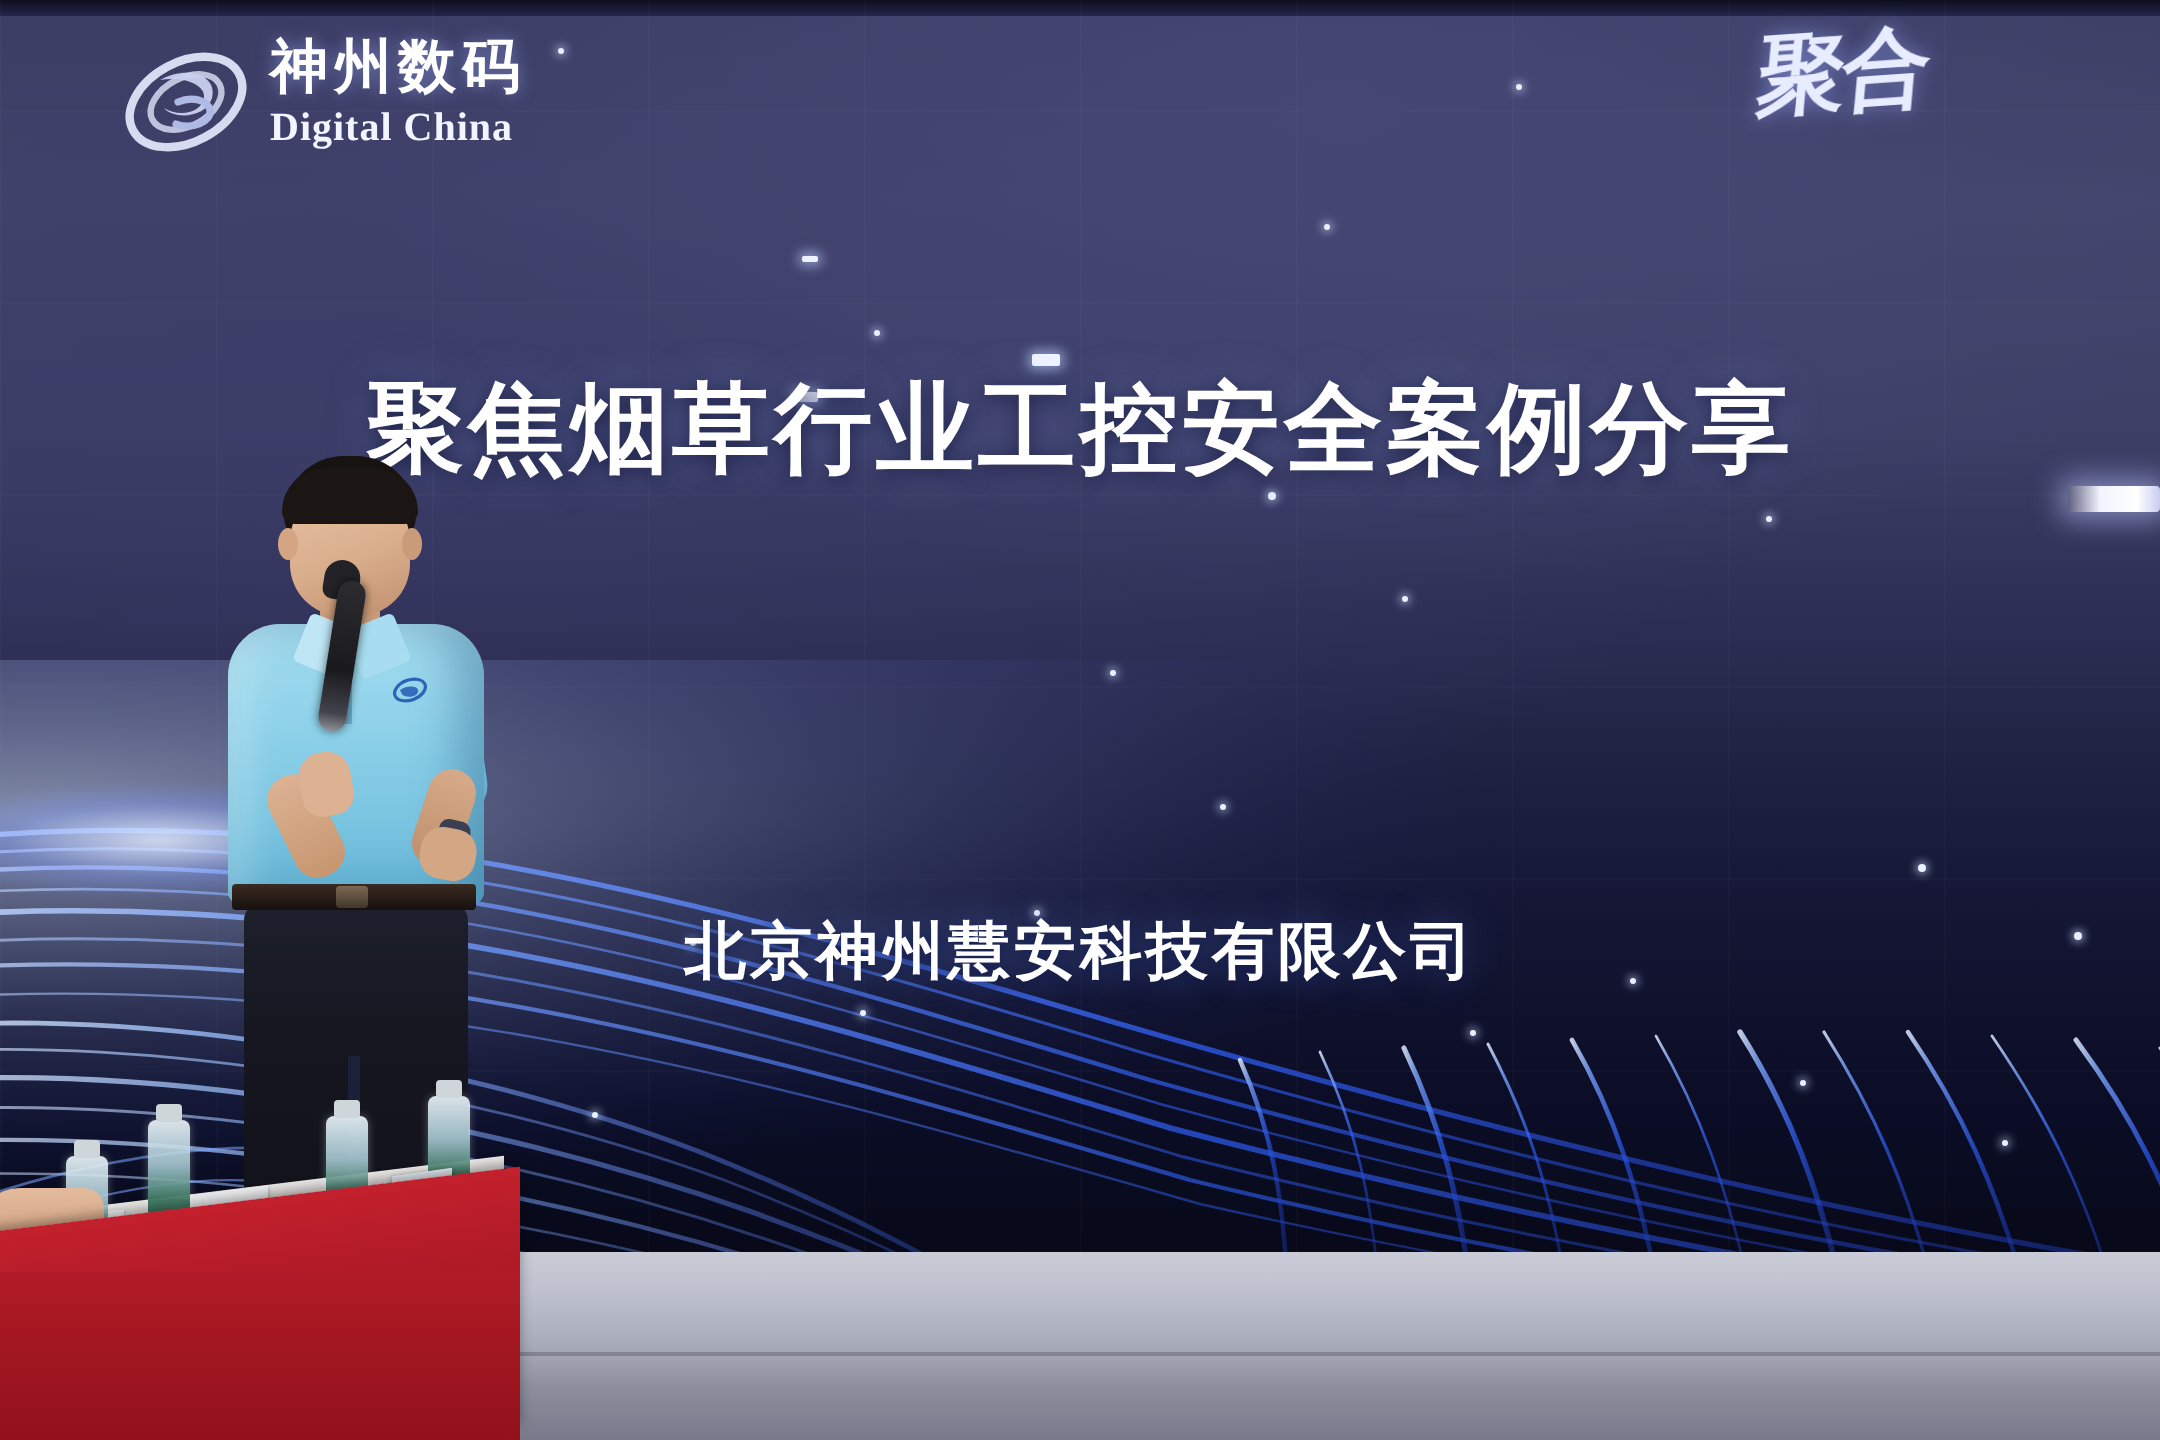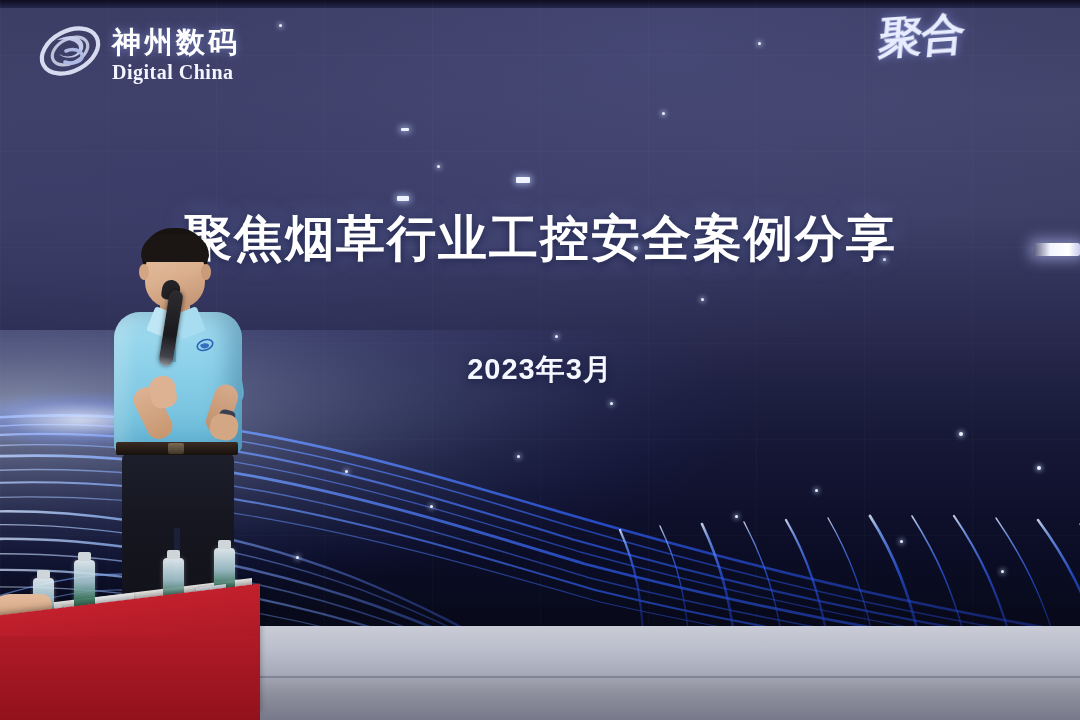--- a/index.html
+++ b/index.html
@@ -58,21 +58,21 @@
     filter:blur(2px);
   }
 
   
   .particle{position:absolute;background:#e9f0ff;border-radius:50%;
     box-shadow:0 0 5px 1px rgba(200,220,255,.75);}
   .dash{position:absolute;background:#eef3ff;border-radius:1px;
     box-shadow:0 0 6px 2px rgba(190,210,255,.6);}
 
   
-  .logo-block{position:absolute;left:37px;top:20px;display:flex;align-items:flex-end;gap:9px;}
+  .logo-block{position:absolute;left:60px;top:20px;display:flex;align-items:flex-start;gap:9px;}
   .logo-mark{width:66px;height:62px;flex:0 0 auto;}
   .logo-words{display:flex;flex-direction:column;line-height:1;}
   .logo-cn{
     font-size:29px;color:#ffffff;letter-spacing:3px;font-weight:600;
     text-shadow:0 0 8px rgba(160,180,255,.5);
   }
   .logo-en{
     font-size:20px;color:#f2f5ff;letter-spacing:.5px;font-weight:700;
     margin-top:5px;font-family:"Liberation Serif","DejaVu Serif",serif;
   }
@@ -88,21 +88,20 @@
   }
   .slogan-sub{
     margin-top:12px;font-size:28px;color:#f4f6ff;letter-spacing:4px;font-weight:600;
     text-shadow:0 0 8px rgba(150,170,255,.45);
   }
 
   .slide-title{
     position:absolute;left:0;right:0;top:182px;text-align:center;
     font-size:49px;font-weight:700;color:#ffffff;letter-spacing:2px;
     text-shadow:0 2px 10px rgba(20,24,60,.9), 0 0 22px rgba(150,175,255,.35);
-    margin-top:24px;
   }
   .slide-date{
     position:absolute;left:0;right:0;top:350px;text-align:center;
     font-size:29px;font-weight:700;color:#f6f8ff;letter-spacing:1px;
     text-shadow:0 2px 8px rgba(20,24,60,.8);
   }
   .slide-company{
     position:absolute;left:0;right:0;top:455px;text-align:center;
     font-size:31px;font-weight:700;color:#ffffff;letter-spacing:2px;
     text-shadow:0 2px 9px rgba(10,20,70,.85), 0 0 18px rgba(140,170,255,.4);
@@ -371,21 +370,21 @@
         <span class="logo-cn">神州数码</span>
         <span class="logo-en">Digital China</span>
       </span>
     </div>
 
     <div class="slogan">
       <div class="slogan-cal">聚合</div>
     </div>
 
     <div class="slide-title">聚焦烟草行业工控安全案例分享</div>
-    <div class="slide-date">2023年3月</div>
+    <div class="slide-company">北京神州慧安科技有限公司</div>
   </div>
 
   <div class="floor-edge"></div>
   <div class="stage-floor"></div>
   <div class="floor-seam"></div>
 
   <div class="speaker">
     <div class="sp-legs"></div>
     <div class="sp-leg-gap"></div>
     <div class="sp-arm-l"></div>

